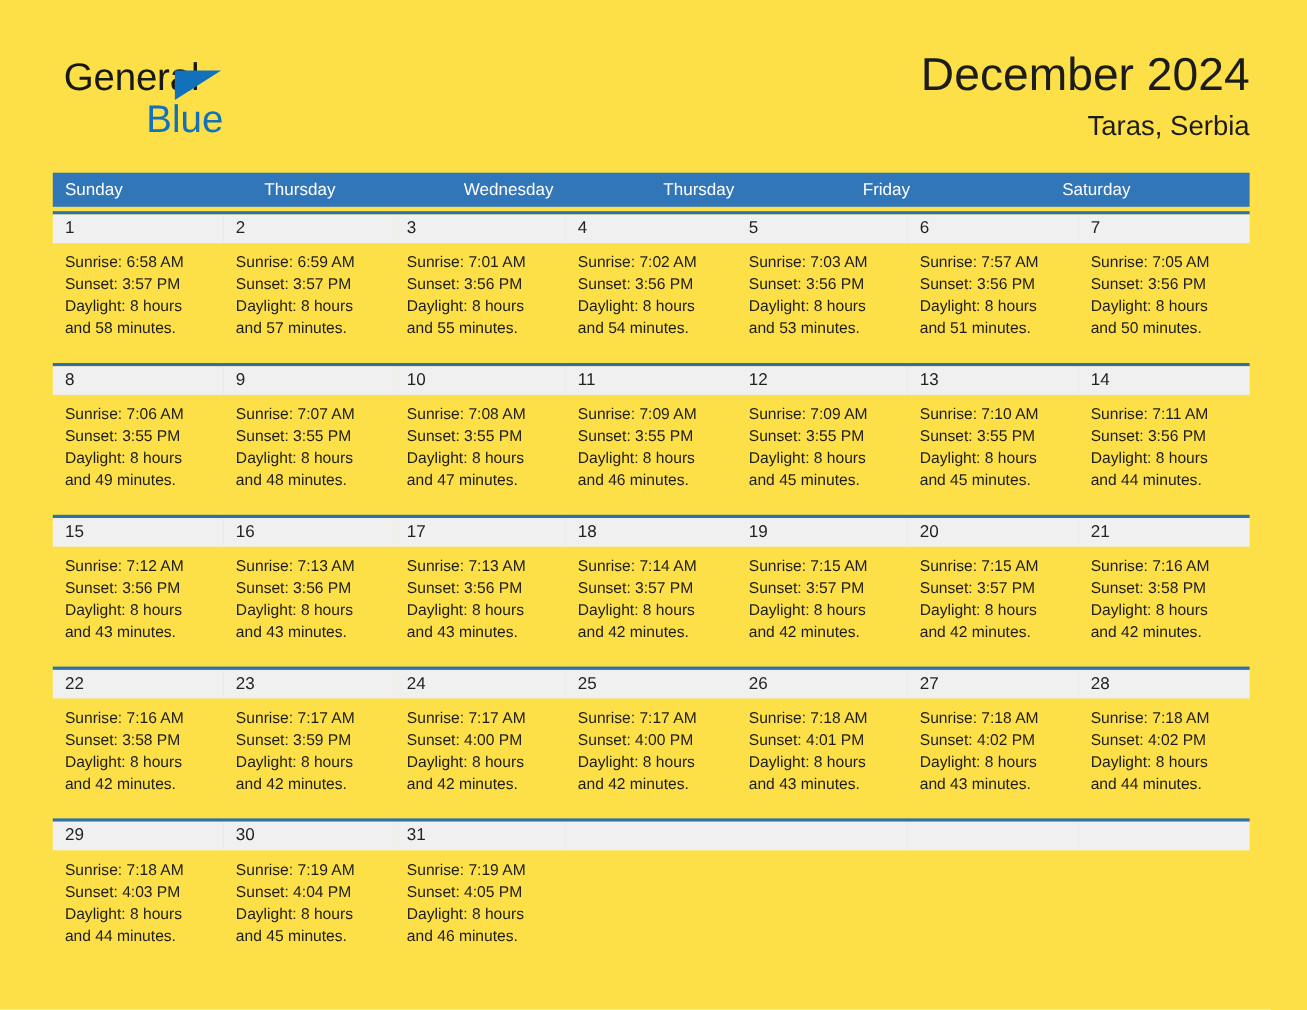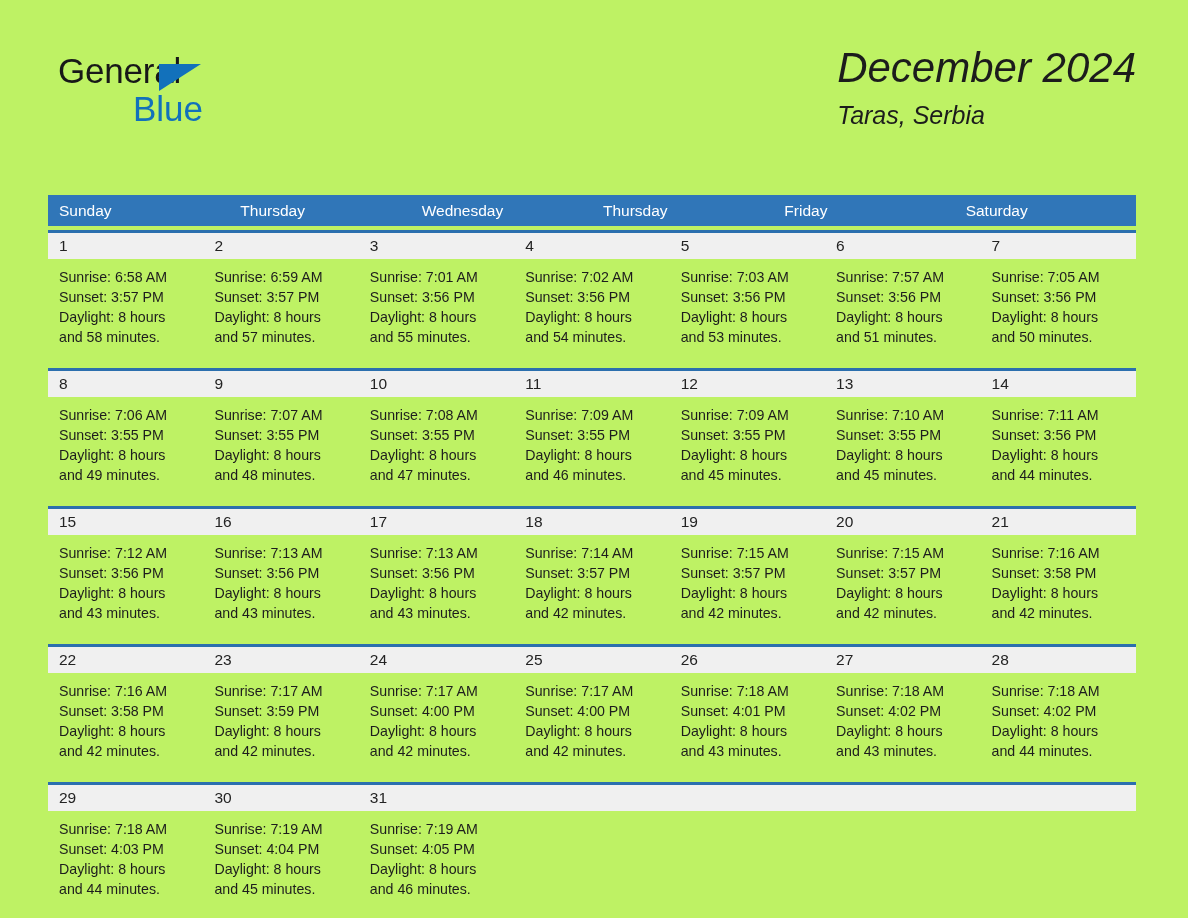--- a/index.html
+++ b/index.html
@@ -9,21 +9,21 @@
     padding: 0;
     background: #fdfdfd;
     width: 1188px;
     height: 918px;
     font-family: "Liberation Sans", sans-serif;
   }
   #page {
     position: relative;
     width: 1188px;
     height: 918px;
-    background: #bef264;
+    background: #fde047;
     overflow: hidden;
   }
 
   
   .header {
     position: absolute;
     top: 42px;
     left: 48px;
     right: 52px;
     height: 100px;
@@ -60,21 +60,21 @@
     top: 38px;
     font-size: 35px;
     color: #1271bb;
     line-height: 42px;
     font-weight: 400;
   }
   .title-wrap {
     position: absolute;
     right: 0;
     top: 0;
-    font-style: italic;
+    text-align: right;
   }
   .month-title {
     font-size: 42px;
     color: #1c1c1c;
     line-height: 52px;
     font-weight: 400;
     white-space: nowrap;
   }
   .location {
     margin-top: 6px;
@@ -84,21 +84,20 @@
     font-weight: 400;
     white-space: nowrap;
   }
 
   
   .calendar {
     position: absolute;
     left: 48px;
     top: 157px;
     width: 1088px;
-    margin-top: 38px;
   }
   .weekdays {
     display: flex;
     background: #3076b8;
     height: 31px;
   }
   .weekday {
     flex: 1 1 0;
     color: #ffffff;
     font-size: 15.5px;

